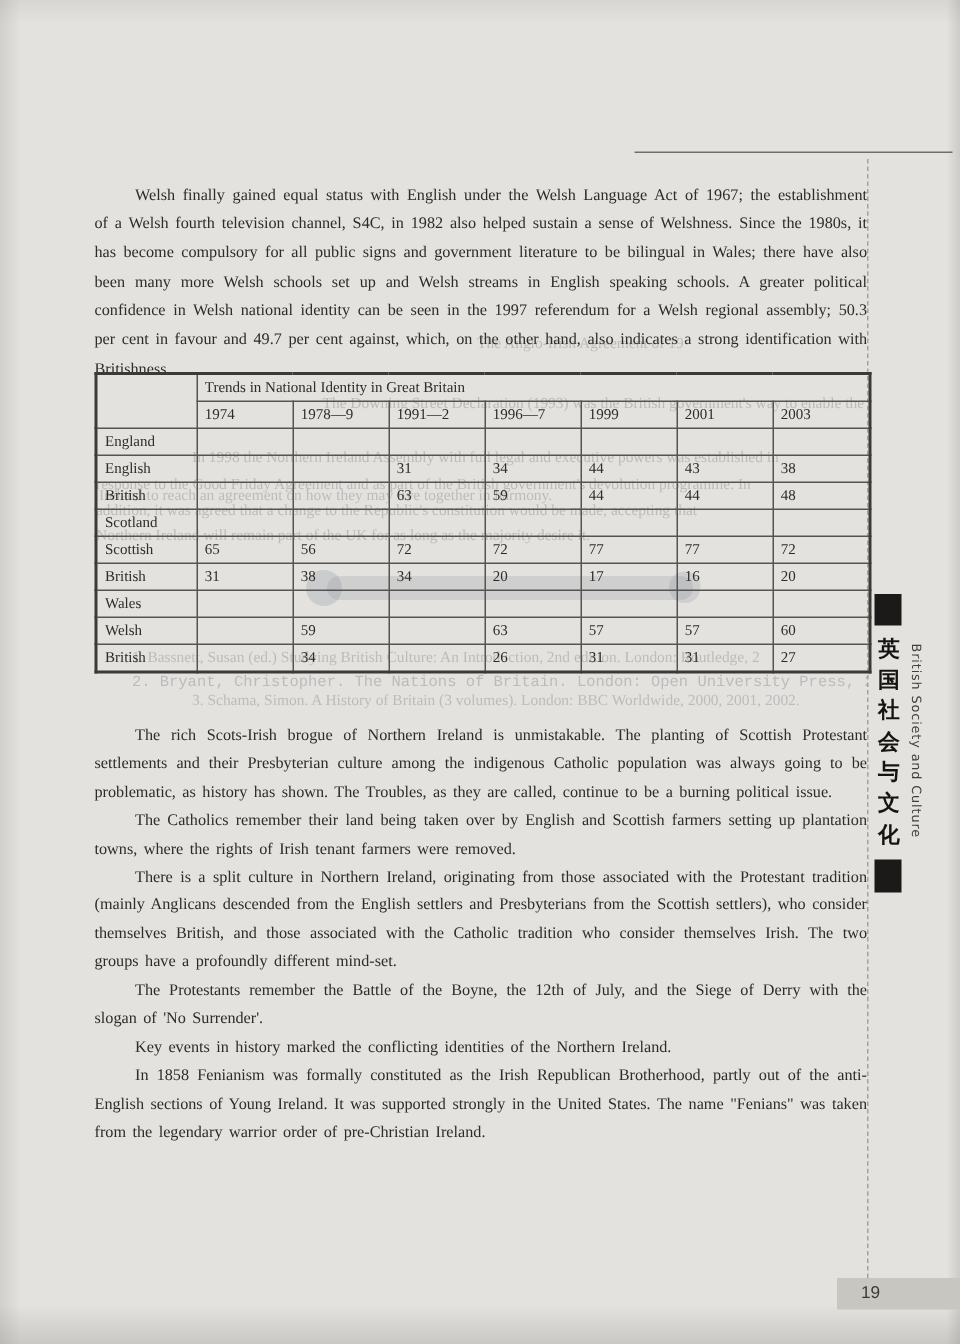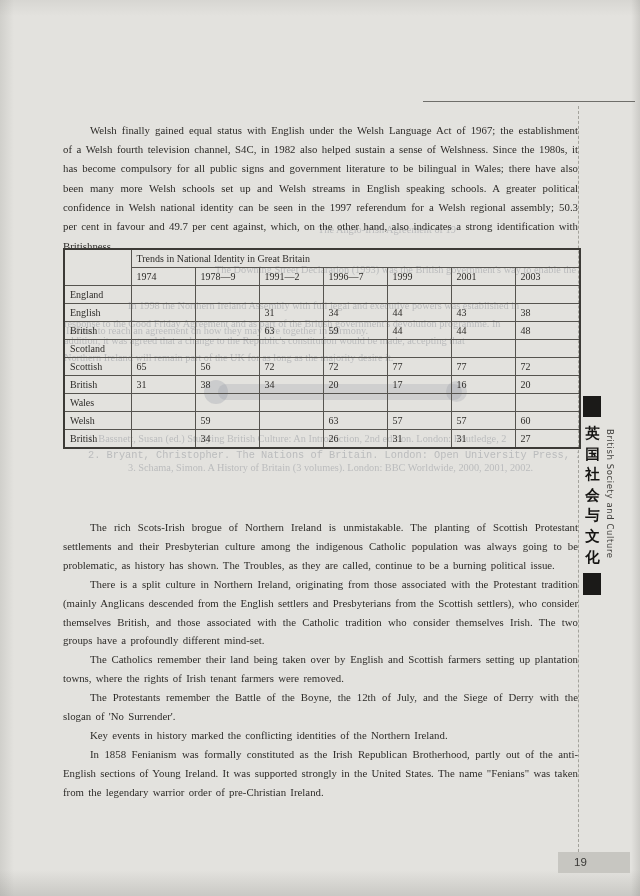--- a/index.html
+++ b/index.html
@@ -13,21 +13,21 @@
       linear-gradient(to bottom, rgba(110,110,105,.10), transparent 16px);}
   
   .header{position:absolute;top:66px;right:62px;text-align:right;font-family:"Liberation Sans",sans-serif;z-index:2;}
   .chapter{font-size:15px;font-weight:bold;font-style:italic;color:#201f1d;letter-spacing:.4px;}
   .subtitle{font-size:9.5px;font-style:italic;color:#4c4b48;margin-top:2px;}
   .header-rule{position:absolute;top:101px;left:423px;width:212px;height:1px;background:#6f6e6a;z-index:2;}
   
   .intro{position:absolute;top:110px;left:63px;width:515px;font-size:10.8px;line-height:19.3px;
     text-align:justify;text-indent:27px;word-spacing:1.6px;z-index:2;}
   .section-heading{position:absolute;top:461px;left:63px;font-size:11.5px;font-weight:bold;color:#1d1c1a;z-index:2;}
-  .section-paragraphs{position:absolute;top:481px;left:63px;width:515px;z-index:2;margin-top:37px;}
+  .section-paragraphs{position:absolute;top:481px;left:63px;width:515px;z-index:2;}
   .section-paragraphs p{margin:0;font-size:10.8px;line-height:18.9px;text-align:justify;text-indent:27px;word-spacing:1.6px;}
   
   .idtable{position:absolute;top:248px;left:63px;width:516px;border-collapse:collapse;
     font-size:10px;color:#2e2c29;z-index:2;table-layout:fixed;padding-left:36px;}
   .idtable td{border:1px solid #56544f;height:17px;padding:0 2px 0 5px;vertical-align:middle;
     text-align:left;background:transparent;overflow:hidden;white-space:nowrap;}
   .idtable{border:2px solid #3c3a36;}
   
   .ghost-layer{position:absolute;top:0;left:0;width:578px;height:892px;overflow:hidden;z-index:1;}
   .ghost{position:absolute;color:rgba(92,98,114,0.30);font-size:10.3px;white-space:nowrap;
@@ -43,21 +43,21 @@
   .sb-square{position:absolute;left:583px;width:18px;background:#1b1a18;z-index:3;}
   .sb-square.top{top:396px;height:21px;}
   .sb-square.bottom{top:573px;height:22px;}
   .sb-cn{position:absolute;left:583px;top:423px;width:19px;text-align:center;z-index:3;
     font-family:"DejaVu Sans",sans-serif;font-size:14.5px;font-weight:bold;color:#151412;}
   .sb-cn div{line-height:20.6px;}
   .sb-en{position:absolute;left:605px;top:429px;height:142px;z-index:3;
     writing-mode:vertical-rl;text-orientation:mixed;
     font-family:"DejaVu Sans",sans-serif;font-size:8.5px;color:#403f3c;letter-spacing:.6px;}
   
-  .footer-bar{position:absolute;left:558px;top:852px;width:72px;height:21px;background:#c7c6c1;z-index:3;}
+  .footer-bar{position:absolute;left:558px;top:852px;width:82px;height:21px;background:#c7c6c1;z-index:3;}
   .page-num{display:block;padding-left:16px;line-height:21px;font-family:"Liberation Sans",sans-serif;
     font-size:11.5px;color:#3a3936;}
 </style>
 </head>
 <body>
 
 <div class="scan">
 
   <div class="ghost-layer">
     <div class="ghost-globe-left"></div>
@@ -194,22 +194,22 @@
           <td>26</td>
           <td>31</td>
           <td>31</td>
           <td>27</td>
         </tr>
       </tbody>
   </table>
 
   <div class="section-paragraphs" id="section-paragraphs">
       <p>The rich Scots-Irish brogue of Northern Ireland is unmistakable. The planting of Scottish Protestant settlements and their Presbyterian culture among the indigenous Catholic population was always going to be problematic, as history has shown. The Troubles, as they are called, continue to be a burning political issue.</p>
+      <p>The Catholics remember their land being taken over by English and Scottish farmers setting up plantation towns, where the rights of Irish tenant farmers were removed.</p>
       <p>There is a split culture in Northern Ireland, originating from those associated with the Protestant tradition (mainly Anglicans descended from the English settlers and Presbyterians from the Scottish settlers), who consider themselves British, and those associated with the Catholic tradition who consider themselves Irish. The two groups have a profoundly different mind-set.</p>
-      <p>The Catholics remember their land being taken over by English and Scottish farmers setting up plantation towns, where the rights of Irish tenant farmers were removed.</p>
       <p>The Protestants remember the Battle of the Boyne, the 12th of July, and the Siege of Derry with the slogan of 'No Surrender'.</p>
       <p>Key events in history marked the conflicting identities of the Northern Ireland.</p>
       <p>In 1858 Fenianism was formally constituted as the Irish Republican Brotherhood, partly out of the anti-English sections of Young Ireland. It was supported strongly in the United States. The name "Fenians" was taken from the legendary warrior order of pre-Christian Ireland.</p>
     </div>
 
   <div class="dash-line"></div>
   <div class="sb-square top"></div>
   <div class="sb-cn" id="sidebar-cn">
       <div>英</div>
       <div>国</div>

